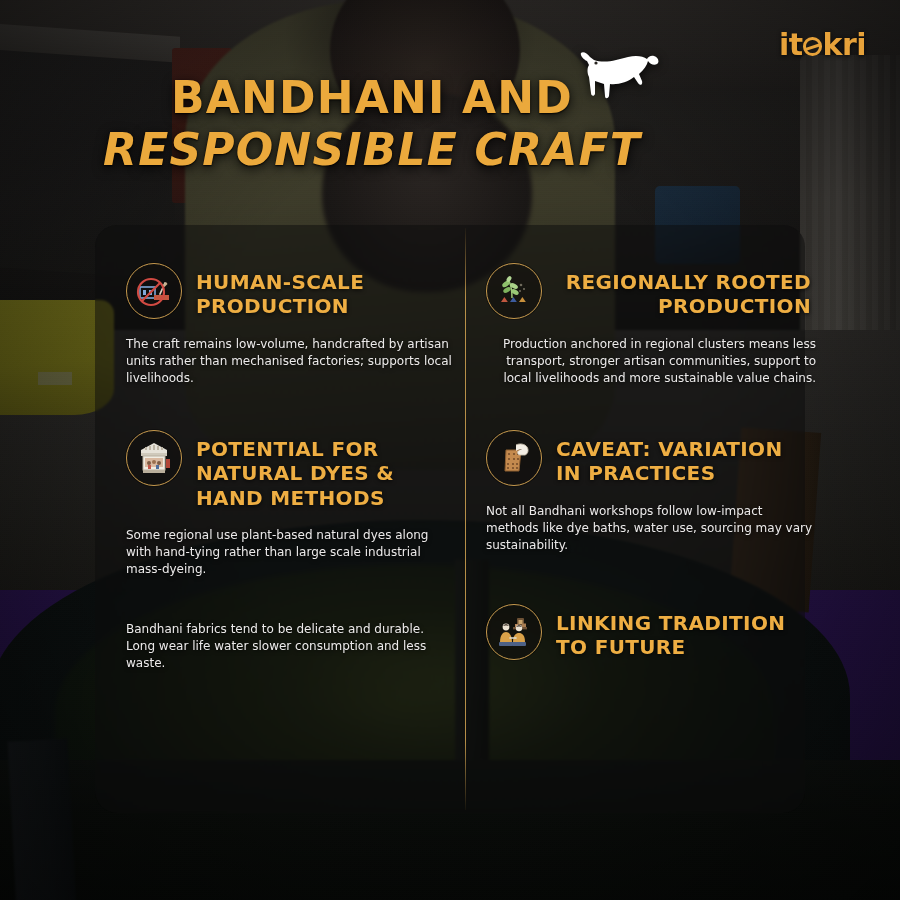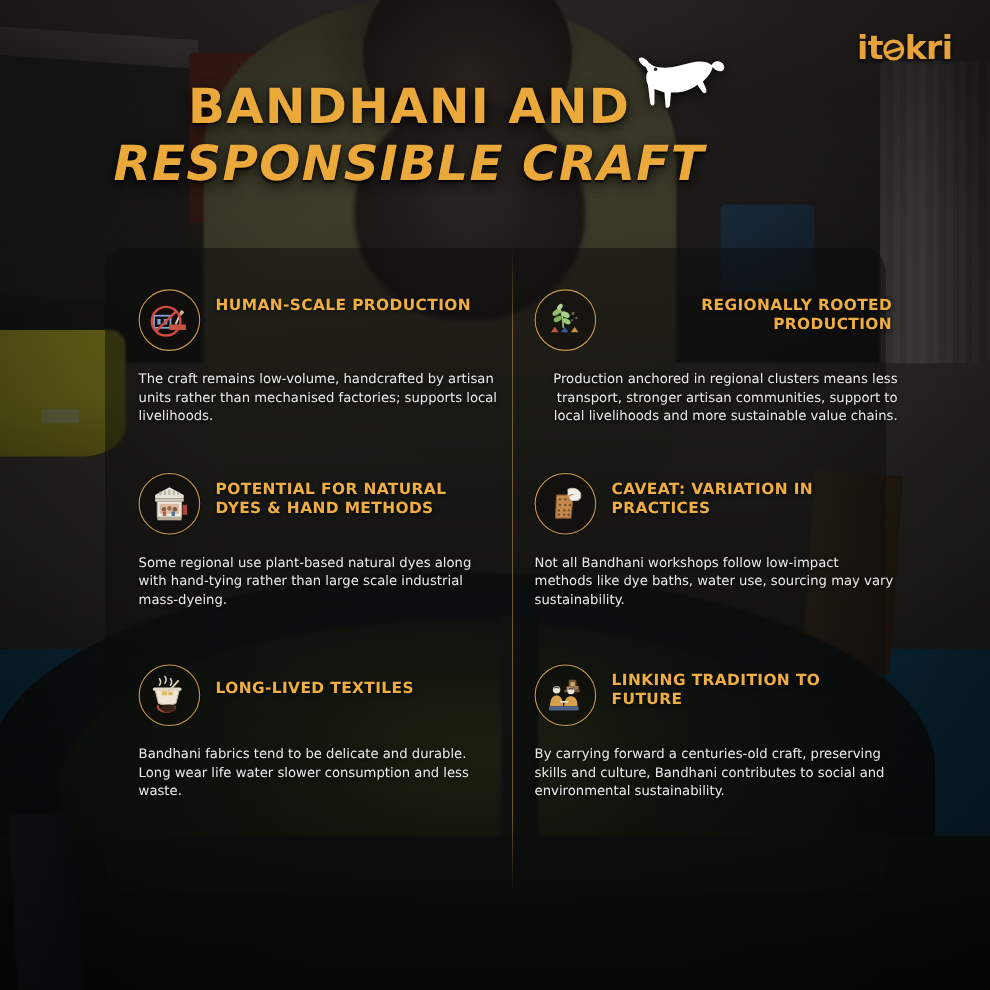--- a/index.html
+++ b/index.html
@@ -9,21 +9,21 @@
     width:900px; height:900px;
     overflow:hidden;
     background:#0b0b0d;
     font-family:"Liberation Sans", sans-serif;
   }
 
   #stage {
     position:relative;
     width:900px; height:900px;
     overflow:hidden;
-    background:#0c4a6e;
+    background:#4c1d95;
   }
 
   
   .bg-photo { position:absolute; inset:0; overflow:hidden; }
 
   
   .bg-wall {
     position:absolute; left:0; top:0; width:900px; height:330px;
     background:
       linear-gradient(180deg,#4a4640 0%,#3b3832 38%,#2a2723 70%,#1d1b18 100%);
@@ -240,21 +240,21 @@
     border:1.6px solid #c79a4e;
     background:rgba(16,14,12,.55);
     display:flex; align-items:center; justify-content:center;
     overflow:hidden;
     box-shadow:0 0 0 1px rgba(0,0,0,.35);
   }
   .icon-ring svg { display:block; }
 
   .card-title {
     margin-top:7px;
-    font-size:14px;
+    font-size:20px;
     font-weight:800;
     line-height:1.22;
     letter-spacing:.35px;
     color:#eeae43;
     text-transform:uppercase;
     text-shadow:0 1px 4px rgba(0,0,0,.75);
     font-family:"DejaVu Sans", sans-serif;
     max-width:255px;
   }
   .card-body {
@@ -421,39 +421,20 @@
           <path d="M22,7 C26,5 31,6 33,9 C35,12 34,16 31,17 L26,17 C24,17 23,15 24,13 L28,11 C26,11 23,12 22,13 Z" fill="#f2ede4"></path>
           <path d="M22,7 C26,5 31,6 33,9 C35,12 34,16 31,17 L26,17 C24,17 23,15 24,13" fill="none" stroke="#c9bfae" stroke-width=".9"></path>
         </svg>
       </div>
       <div class="card-title">CAVEAT: VARIATION IN PRACTICES</div>
     </div>
     <div class="card-body">Not all Bandhani workshops follow low-impact methods like dye baths, water use, sourcing may vary sustainability.</div>
   </div>
 
   <div class="card" id="card-4">
-    <div class="card-head">
-      <div class="icon-ring">
-        <svg width="42" height="42" viewBox="0 0 42 42">
-          <path d="M12,6 q2,3 0,6" stroke="#dcd6c8" stroke-width="1.4" fill="none" stroke-linecap="round"></path>
-          <path d="M17,4 q2,3 0,6" stroke="#dcd6c8" stroke-width="1.4" fill="none" stroke-linecap="round"></path>
-          <path d="M22,6 q2,3 0,6" stroke="#dcd6c8" stroke-width="1.4" fill="none" stroke-linecap="round"></path>
-          <path d="M8,16 L30,16 L27,28 C26,30 12,30 11,28 Z" fill="#efe6d4"></path>
-          <path d="M8,16 L30,16 L27,28 C26,30 12,30 11,28 Z" fill="none" stroke="#c3b79c" stroke-width="1"></path>
-          <rect x="6" y="14" width="26" height="3" rx="1.4" fill="#e4d9c2"></rect>
-          <rect x="14" y="17" width="5" height="4" fill="#ddc06a"></rect>
-          <rect x="20" y="18" width="4" height="3" fill="#d2b45e"></rect>
-          <path d="M20,18 L29,8" stroke="#d8cdb5" stroke-width="1.8" stroke-linecap="round"></path>
-          <path d="M11,30 C9,33 13,36 18,36 C24,36 27,34 26,31" fill="none" stroke="#b14a38" stroke-width="1.8"></path>
-          <path d="M25,30 l2.4,1.4 l-2.8,1.6 z" fill="#b14a38"></path>
-          <ellipse cx="20" cy="33" rx="7" ry="3.6" fill="#3a2418" opacity=".9"></ellipse>
-        </svg>
-      </div>
-      <div class="card-title">LONG-LIVED TEXTILES</div>
-    </div>
     <div class="card-body">Bandhani fabrics tend to be delicate and durable. Long wear life water slower consumption and less waste.</div>
   </div>
 
   <div class="card" id="card-5">
     <div class="card-head">
       <div class="icon-ring">
         <svg width="42" height="42" viewBox="0 0 42 42">
           <rect x="24" y="7" width="7" height="8" rx="1" fill="#6e5236"></rect>
           <rect x="25.5" y="9" width="4" height="4" fill="#caa56d"></rect>
           <rect x="20" y="16" width="14" height="2.4" fill="#6e5236"></rect>
@@ -465,16 +446,15 @@
           <rect x="6" y="31" width="14" height="4" rx="1" fill="#4d6186"></rect>
           <circle cx="26" cy="17" r="3.2" fill="#ece3d4"></circle>
           <path d="M23,16 q3,-4 6,0 q-3,-1 -6,0" fill="#4c4238"></path>
           <path d="M20,31 C20,24 23,22 26,22 C29,22 32,24 32,31 Z" fill="#d9a149"></path>
           <rect x="19" y="31" width="14" height="4" rx="1" fill="#4d6186"></rect>
           <path d="M17,27 L23,27" stroke="#e0e0d4" stroke-width="1.6" stroke-linecap="round"></path>
         </svg>
       </div>
       <div class="card-title">LINKING TRADITION TO FUTURE</div>
     </div>
-    <div class="card-body">By carrying forward a centuries-old craft, preserving skills and culture, Bandhani contributes to social and environmental sustainability.</div>
   </div>
 
 </div>
 
 </body></html>

